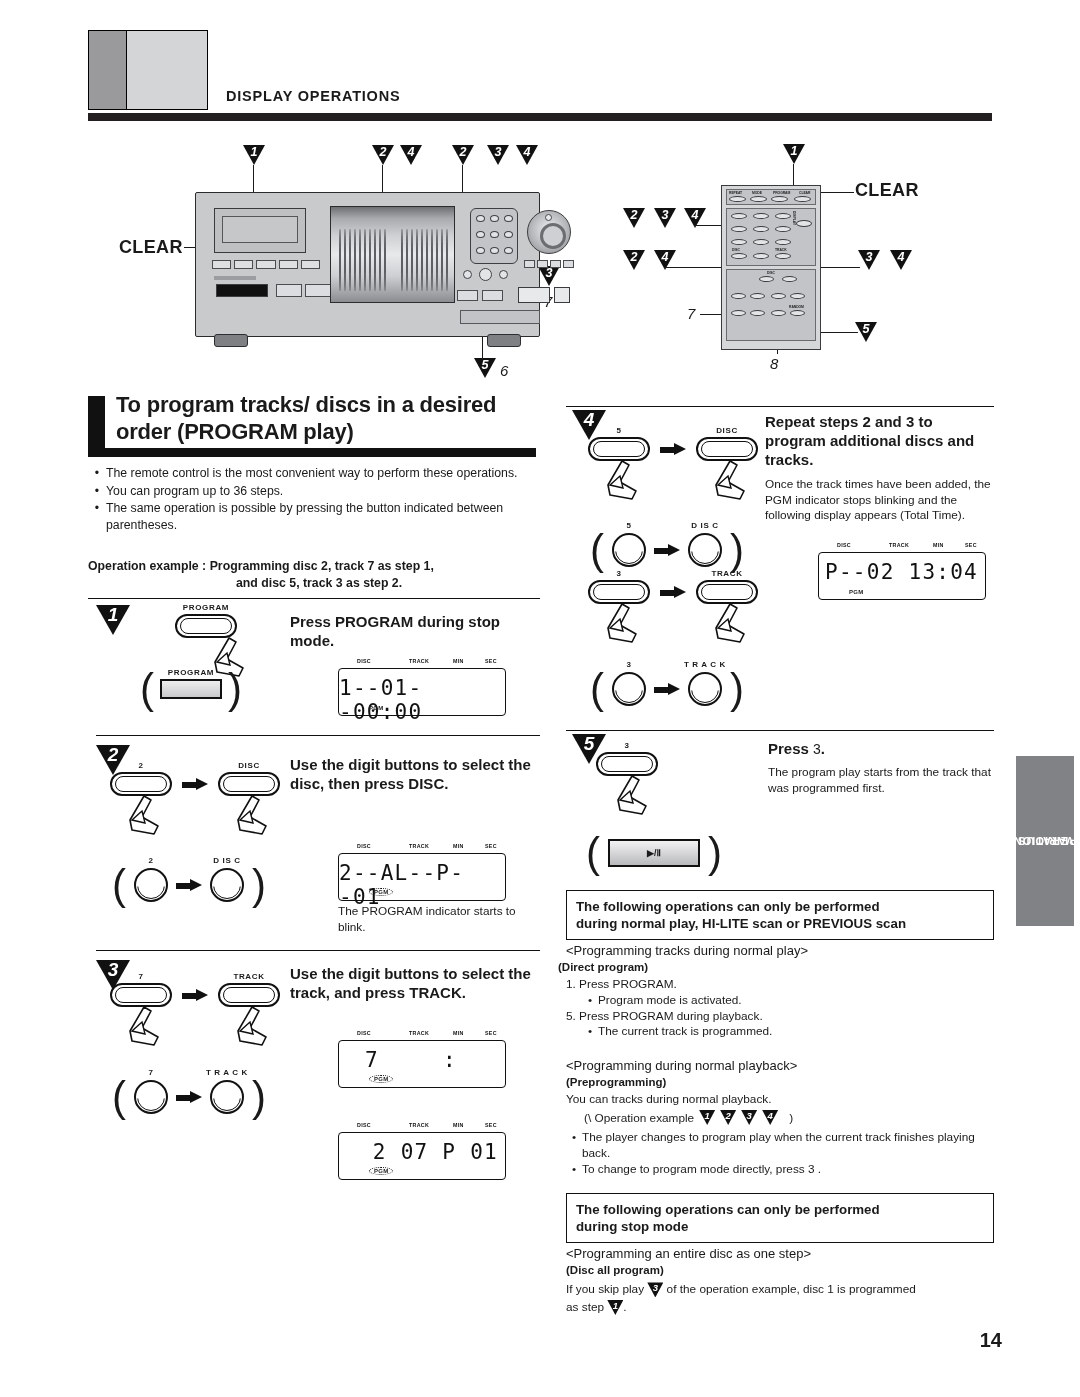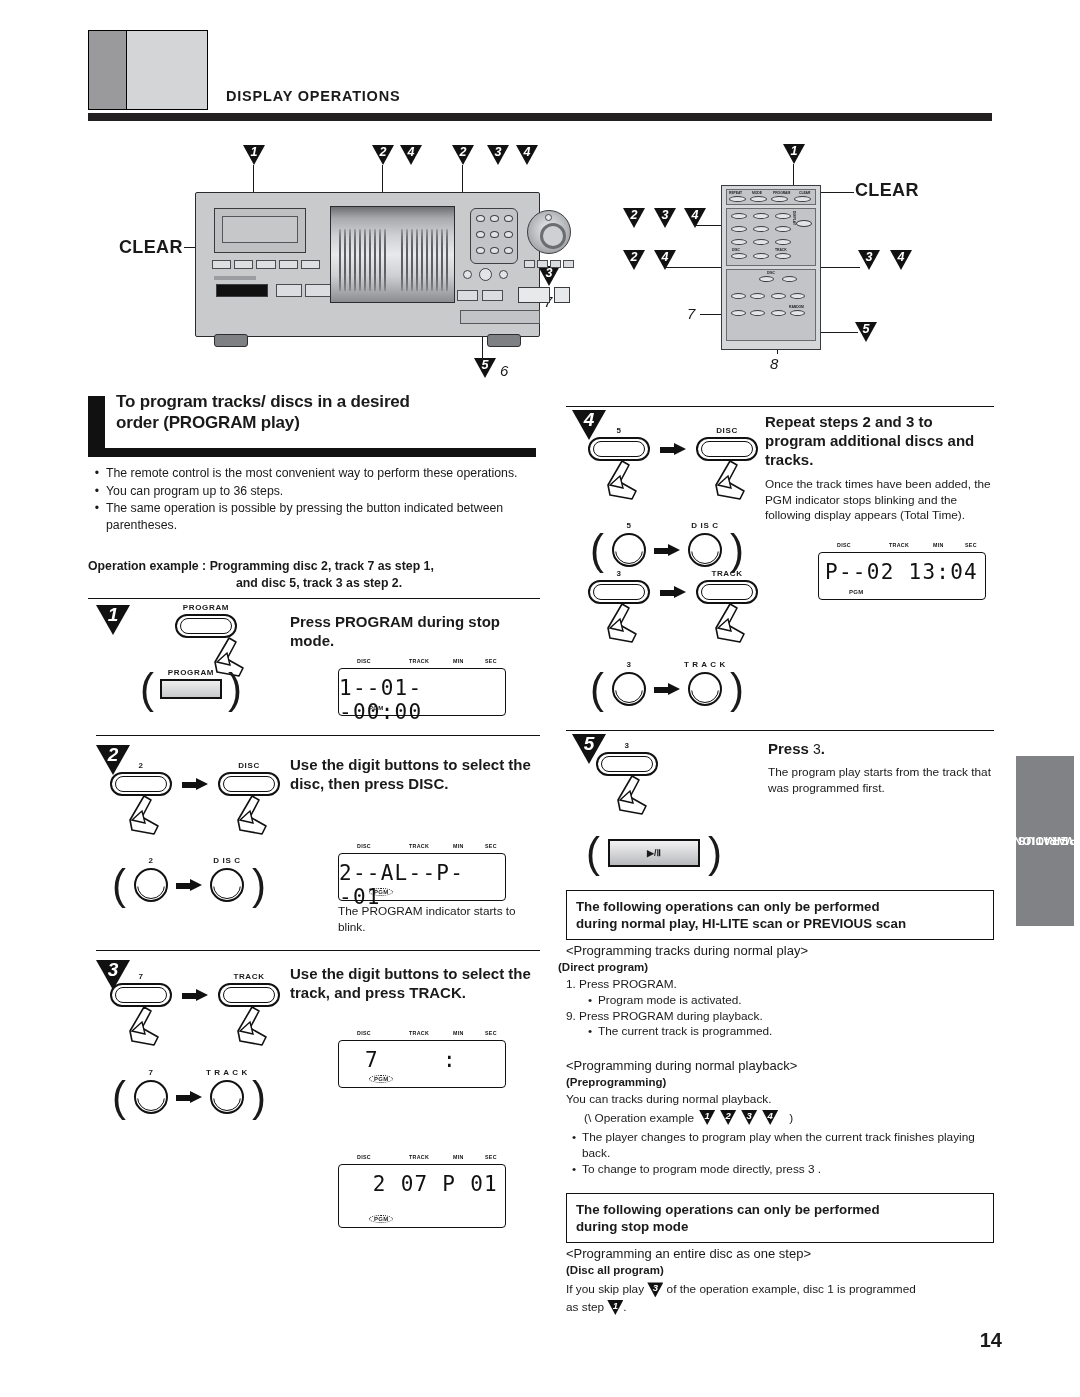--- a/index.html
+++ b/index.html
@@ -102,21 +102,21 @@
                   border:1px solid #6a6b6f; }
   .rb { position:absolute; background:#e3e4e6; border:1.2px solid #3c3d41;
         border-radius:50%/50%; }
   .rlab { position:absolute; font-size:3.4px; font-weight:bold; color:#222;
           letter-spacing:-.02em; white-space:nowrap; }
 
   
   .sec-head { position:absolute; left:88px; top:392px; width:452px; }
   .sec-bar-v { position:absolute; left:0; top:4px; width:17px; height:52px; background:#111; }
   .sec-bar-h { position:absolute; left:0; top:56px; width:448px; height:9px; background:#111; }
-  .sec-title { margin-left:28px; font-size:17px; font-weight:bold; line-height:1.22;
+  .sec-title { margin-left:28px; font-size:22px; font-weight:bold; line-height:1.22;
                letter-spacing:-.01em; }
 
   
   .bullets { position:absolute; left:88px; top:465px; width:452px;
              font-size:12.3px; line-height:1.36; }
   .bullets .li { display:flex; margin-bottom:1px; }
   .bullets .dot { width:18px; text-align:center; flex:none; }
   .opex { position:absolute; left:88px; top:558px; width:452px;
           font-size:12.3px; font-weight:bold; line-height:1.35; }
   .opex .l2 { margin-left:148px; }
@@ -548,21 +548,21 @@
     <span style="left:18px">DISC</span>
     <span style="left:70px">TRACK</span>
     <span style="left:114px">MIN</span>
     <span style="left:146px">SEC</span>
   </div>
   <div class="val" style="left:26px;right:auto;">7</div>
   <div class="val" style="right:48px;">:</div>
   <div class="pgm blink">PGM</div>
 </div>
 
-<div class="lcd" style="left:338px;top:1164px;width:168px;height:64px;">
+<div class="lcd" style="left:338px;top:1132px;width:168px;height:48px;">
   <div class="hdrs">
     <span style="left:18px">DISC</span>
     <span style="left:70px">TRACK</span>
     <span style="left:114px">MIN</span>
     <span style="left:146px">SEC</span>
   </div>
   <div class="val">2  07  P  01</div>
   <div class="pgm blink">PGM</div>
 </div>
 
@@ -706,21 +706,21 @@
 </div>
 
 <div class="rsub" style="left:566px;top:943px;">&lt;Programming tracks during normal play&gt;</div>
 <div style="position:absolute;left:558px;top:961px;font-size:11.5px;font-weight:bold;">(Direct program)</div>
 <div class="rtext" style="left:566px;top:977px;width:428px;">
   <div><span>1. Press PROGRAM.</span></div>
   <div class="li">
       <span class="dot ind">•</span>
       <span>Program mode is activated.</span>
     </div>
-  <div><span>9. Press PROGRAM during playback.</span></div>
+  <div><span>5. Press PROGRAM during playback.</span></div>
   <div class="li">
       <span class="dot ind">•</span>
       <span>The current track is programmed.</span>
     </div>
 </div>
 
 <div class="rsub" style="left:566px;top:1058px;">&lt;Programming during normal playback&gt;</div>
 <div style="position:absolute;left:566px;top:1076px;font-size:11.5px;font-weight:bold;">(Preprogramming)</div>
 <div class="rtext" style="left:566px;top:1092px;width:428px;">You can tracks during normal playback.</div>
 <div style="position:absolute;left:584px;top:1110px;display:flex;align-items:center;gap:5px;font-size:11.8px;">

